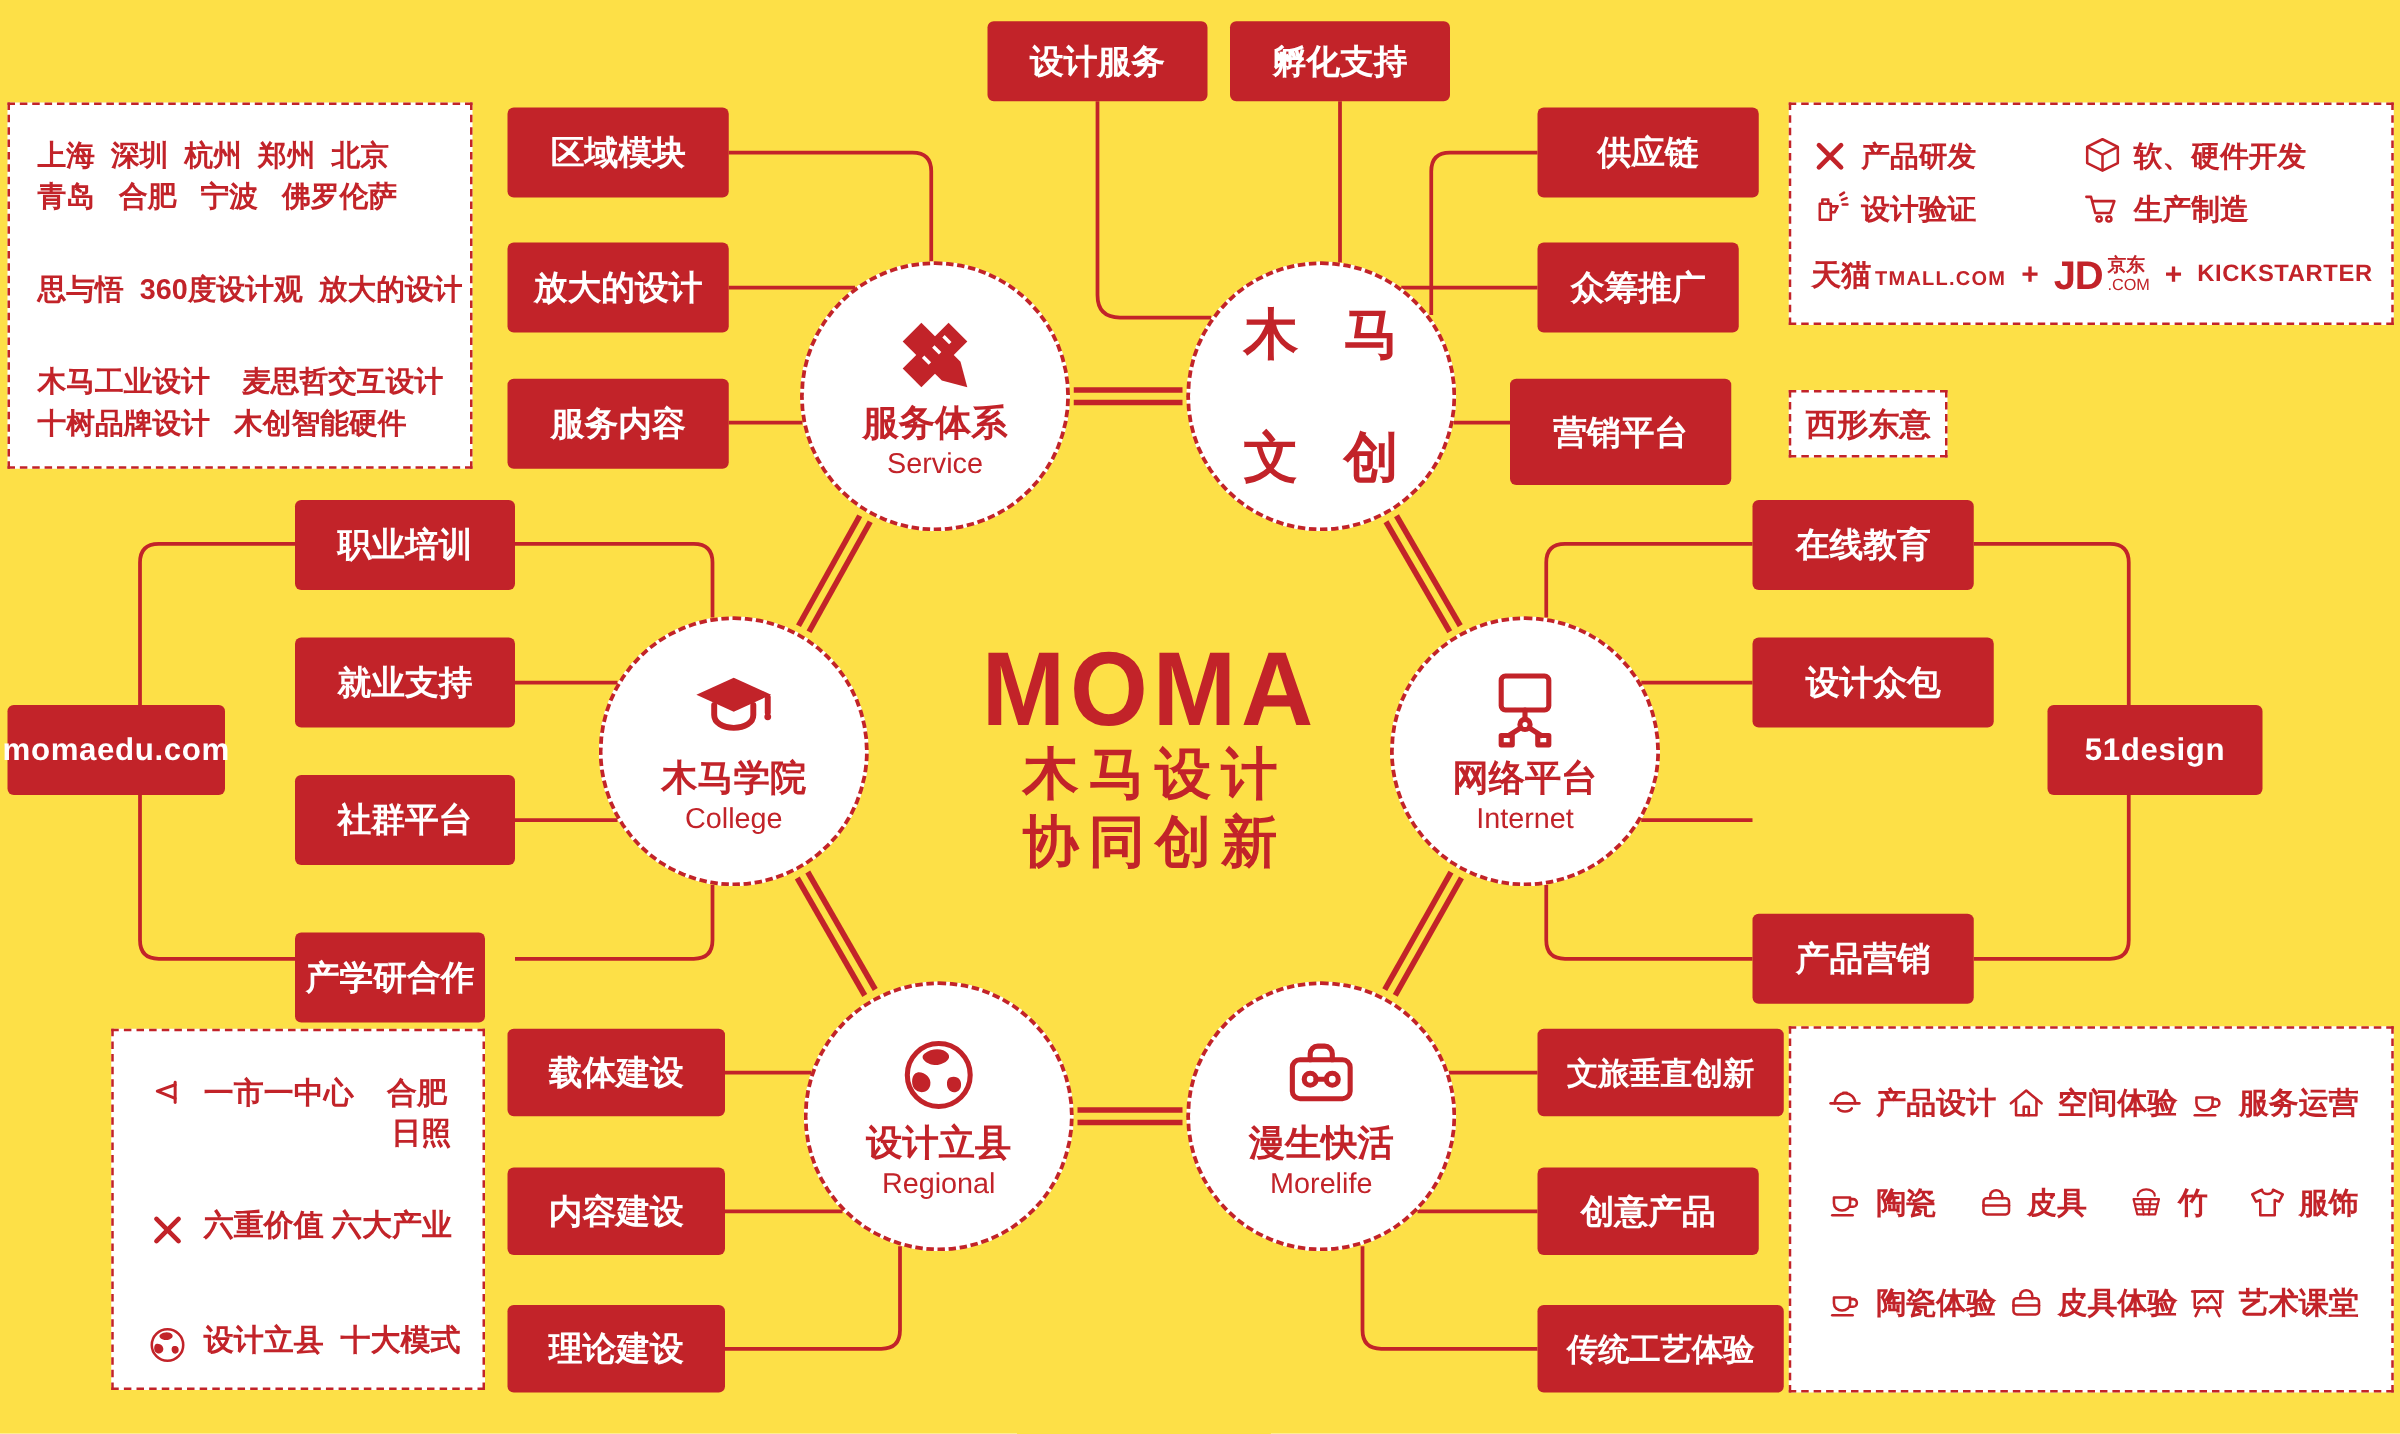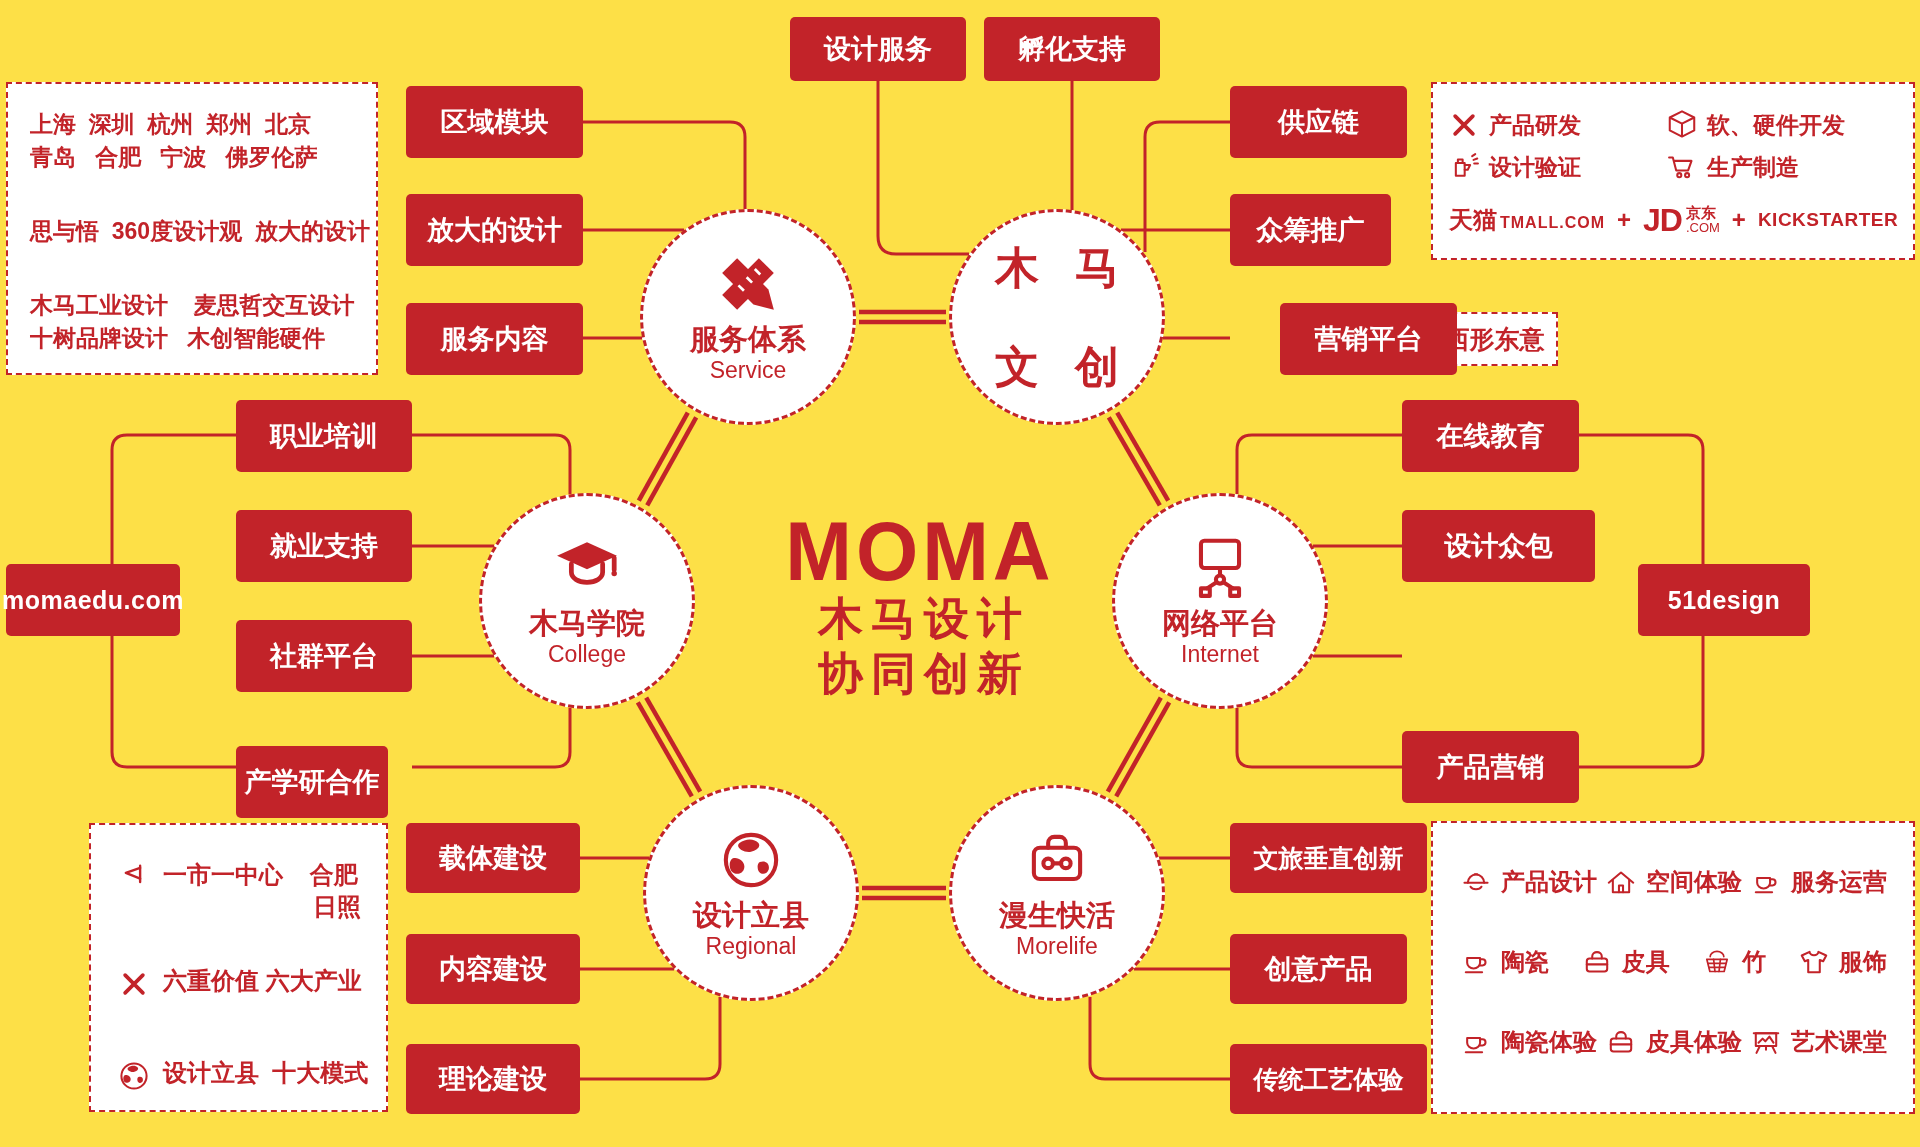--- a/index.html
+++ b/index.html
@@ -245,21 +245,21 @@
 
   <div class="rbox" style="left:790px;top:17px;width:176px;height:64px">设计服务</div>
   <div class="rbox" style="left:984px;top:17px;width:176px;height:64px">孵化支持</div>
 
   <div class="rbox" style="left:406px;top:86px;width:177px;height:72px">区域模块</div>
   <div class="rbox" style="left:406px;top:194px;width:177px;height:72px">放大的设计</div>
   <div class="rbox" style="left:406px;top:303px;width:177px;height:72px">服务内容</div>
 
   <div class="rbox" style="left:1230px;top:86px;width:177px;height:72px">供应链</div>
   <div class="rbox" style="left:1230px;top:194px;width:161px;height:72px">众筹推广</div>
-  <div class="rbox" style="left:1280px;top:303px;width:177px;height:72px">营销平台</div>
+  <div class="rbox" style="left:1208px;top:303px;width:177px;height:85px">营销平台</div>
 
   <div class="rbox" style="left:236px;top:400px;width:176px;height:72px">职业培训</div>
   <div class="rbox" style="left:236px;top:510px;width:176px;height:72px">就业支持</div>
   <div class="rbox" style="left:236px;top:620px;width:176px;height:72px">社群平台</div>
   <div class="rbox" style="left:236px;top:746px;width:152px;height:72px">产学研合作</div>
   <div class="rbox en" style="left:6px;top:564px;width:174px;height:72px">momaedu.com</div>
 
   <div class="rbox" style="left:1402px;top:400px;width:177px;height:72px">在线教育</div>
   <div class="rbox" style="left:1402px;top:510px;width:193px;height:72px">设计众包</div>
   <div class="rbox" style="left:1402px;top:731px;width:177px;height:72px">产品营销</div>

